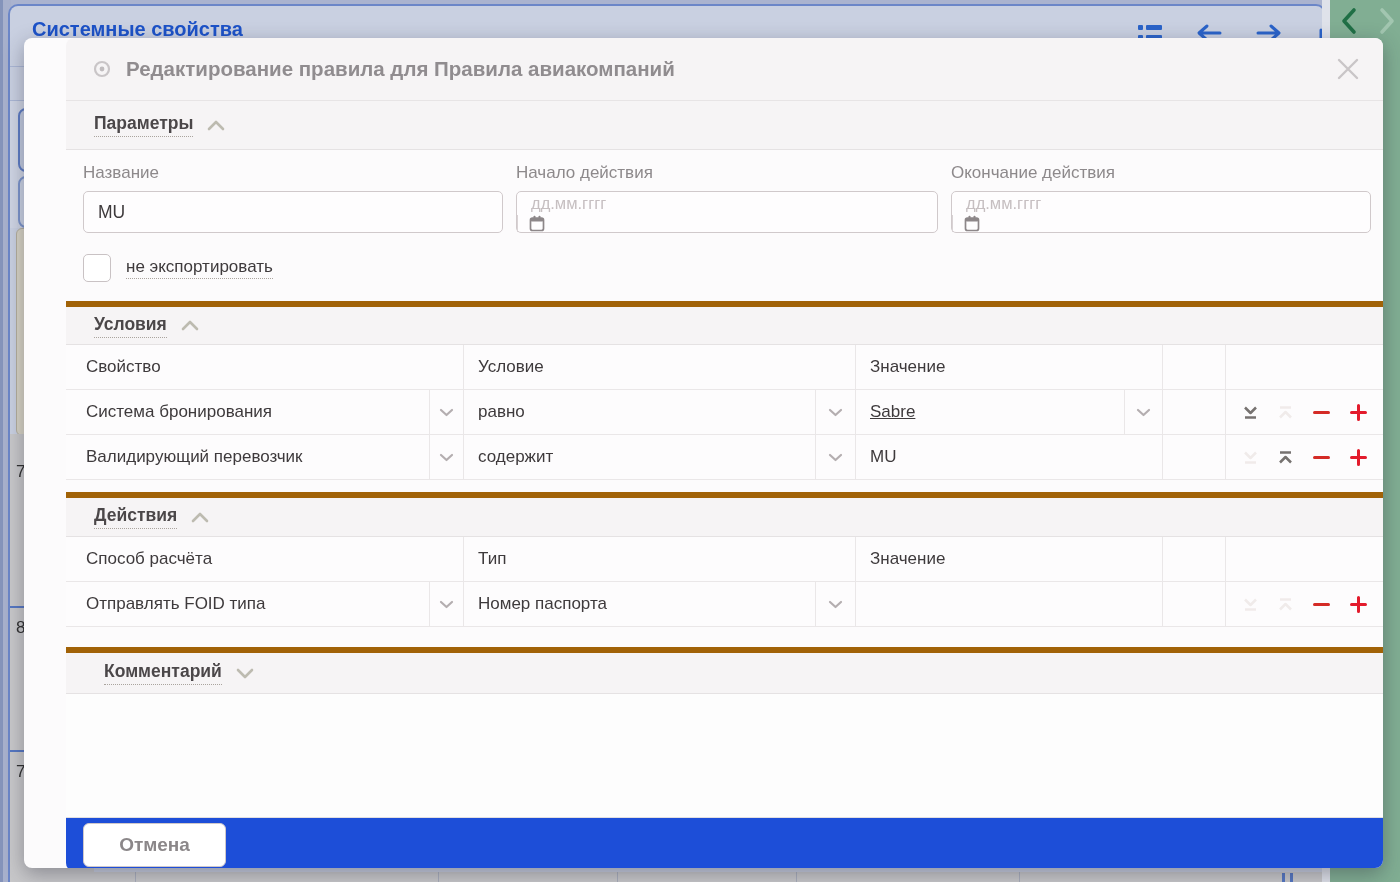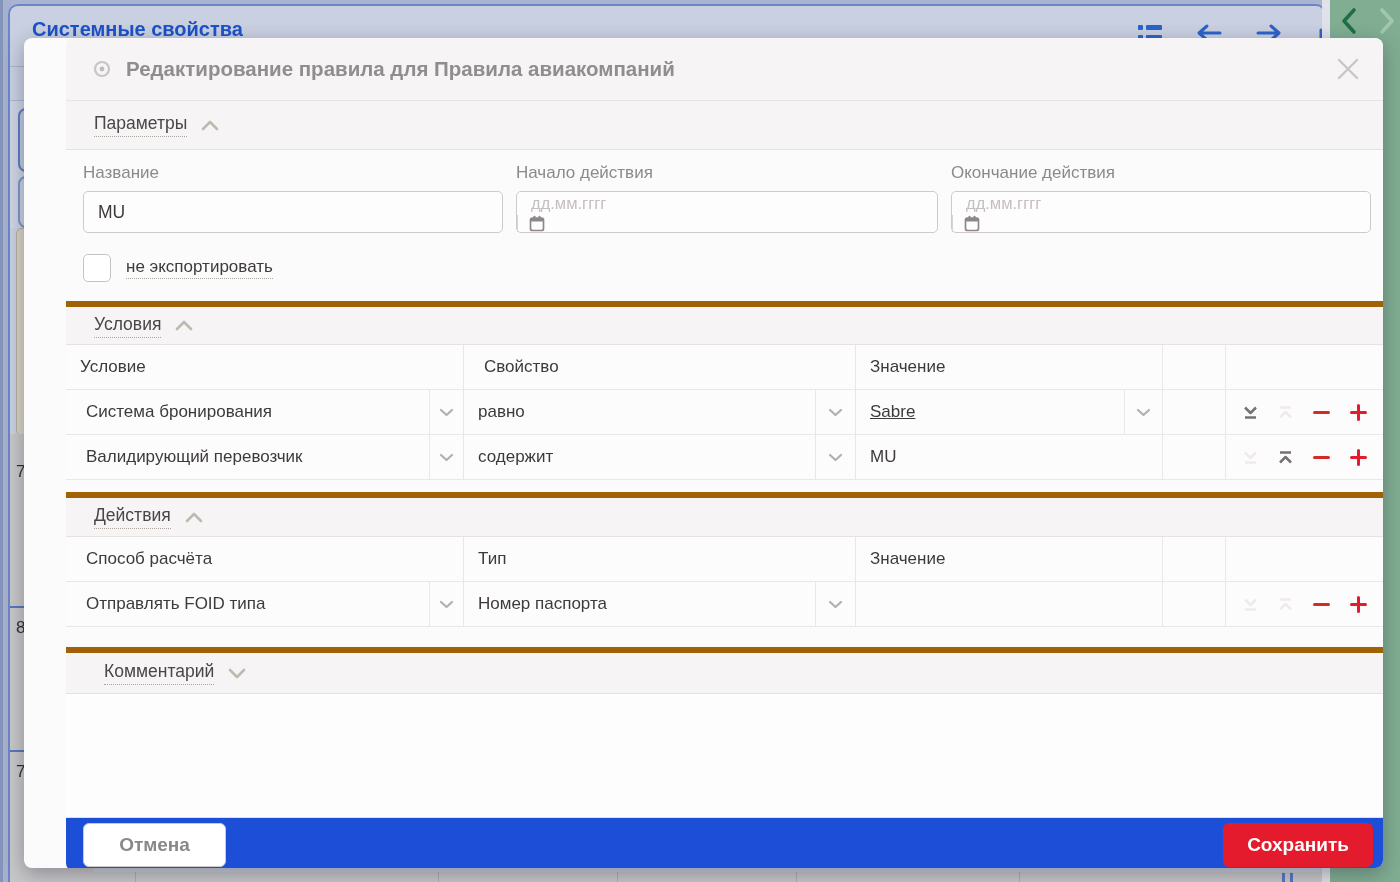--- a/index.html
+++ b/index.html
@@ -44,21 +44,21 @@
     border-radius:8px;box-shadow:0 6px 20px rgba(40,40,55,.38);overflow:hidden;padding-left:42px;}
   .m-header{position:relative;height:62px;background:#f6f4f5;border-bottom:1px solid #e7e4e5;
     display:flex;align-items:center;border-radius:8px 8px 0 0;}
   .m-title-icon{margin:0 14px 0 26px;display:flex;}
   .m-title{font-size:20.5px;font-weight:bold;color:#908c8f;}
   .m-close{position:absolute;right:22px;top:18px;cursor:pointer;display:flex;}
 
   .m-band{position:relative;height:49px;background:#f6f4f5;border-bottom:1px solid #e5e2e3;
     display:flex;align-items:center;padding-left:28px;box-sizing:border-box;}
   .m-band.bordered-top{border-top:6px solid #a16207;}
-  .sec-label{font-size:17.5px;font-weight:normal;color:#4b4749;border-bottom:1.5px dotted #aaa49e;padding-bottom:2px;}
+  .sec-label{font-size:17.5px;font-weight:bold;color:#4b4749;border-bottom:1.5px dotted #aaa49e;padding-bottom:2px;}
   .sec-chevron{margin-left:14px;display:flex;}
   .band-conditions{height:44px;}
   .band-actions{height:45px;}
   .band-comment{height:47px;padding-left:38px;}
 
   .m-params{position:relative;height:151px;background:#fcfbfc;}
   .flabel{position:absolute;top:13px;font-size:17px;color:#8d898b;}
   .tinput{position:absolute;top:41px;height:42px;box-sizing:border-box;border:1px solid #d0c9cb;border-radius:5px;
     background:#fefdfe;font-size:17.5px;color:#3e3a3c;padding:0 14px;font-family:inherit;outline:none;width:100%;}
   .tinput::placeholder{color:#c6bfc1;font-size:16.5px;}
@@ -282,22 +282,22 @@
       <span class="sec-label">Условия</span>
       <span class="sec-chevron">
         <svg width="18" height="11" viewBox="0 0 18 11" fill="none" stroke="#bdbbb0" stroke-width="2.6" stroke-linecap="round" stroke-linejoin="round">
             <path d="M2 9 9 2l7 7"></path>
           </svg>
       </span>
     </div>
 
     <div class="rtable">
       <div class="tr th">
+        <div class="td text span2">Свойство</div>
         <div class="td text c2 span2">Условие</div>
-        <div class="td text span2">Свойство</div>
         <div class="td text c3 span2">Значение</div>
         <div class="td"></div>
         <div class="td"></div>
       </div>
 
       <div class="tr dr">
         <div class="td text">Система бронирования</div>
         <div class="td dd">
           <svg width="15" height="9" viewBox="0 0 15 9" fill="none" stroke="#b4aeb0" stroke-width="2.2" stroke-linecap="round" stroke-linejoin="round">
               <path d="M2 2l5.5 5L13 2"></path>
@@ -454,17 +454,16 @@
         <svg width="18" height="11" viewBox="0 0 18 11" fill="none" stroke="#bdbbb0" stroke-width="2.6" stroke-linecap="round" stroke-linejoin="round">
             <path d="M2 2l7 7 7-7"></path>
           </svg>
       </span>
     </div>
 
     <div class="m-space"></div>
 
     <div class="m-footer">
       <button class="btn-cancel">Отмена</button>
-      <button class="btn-save">Сохранить</button>
     </div>
 
   </div>
 </div>
 
 </body></html>

